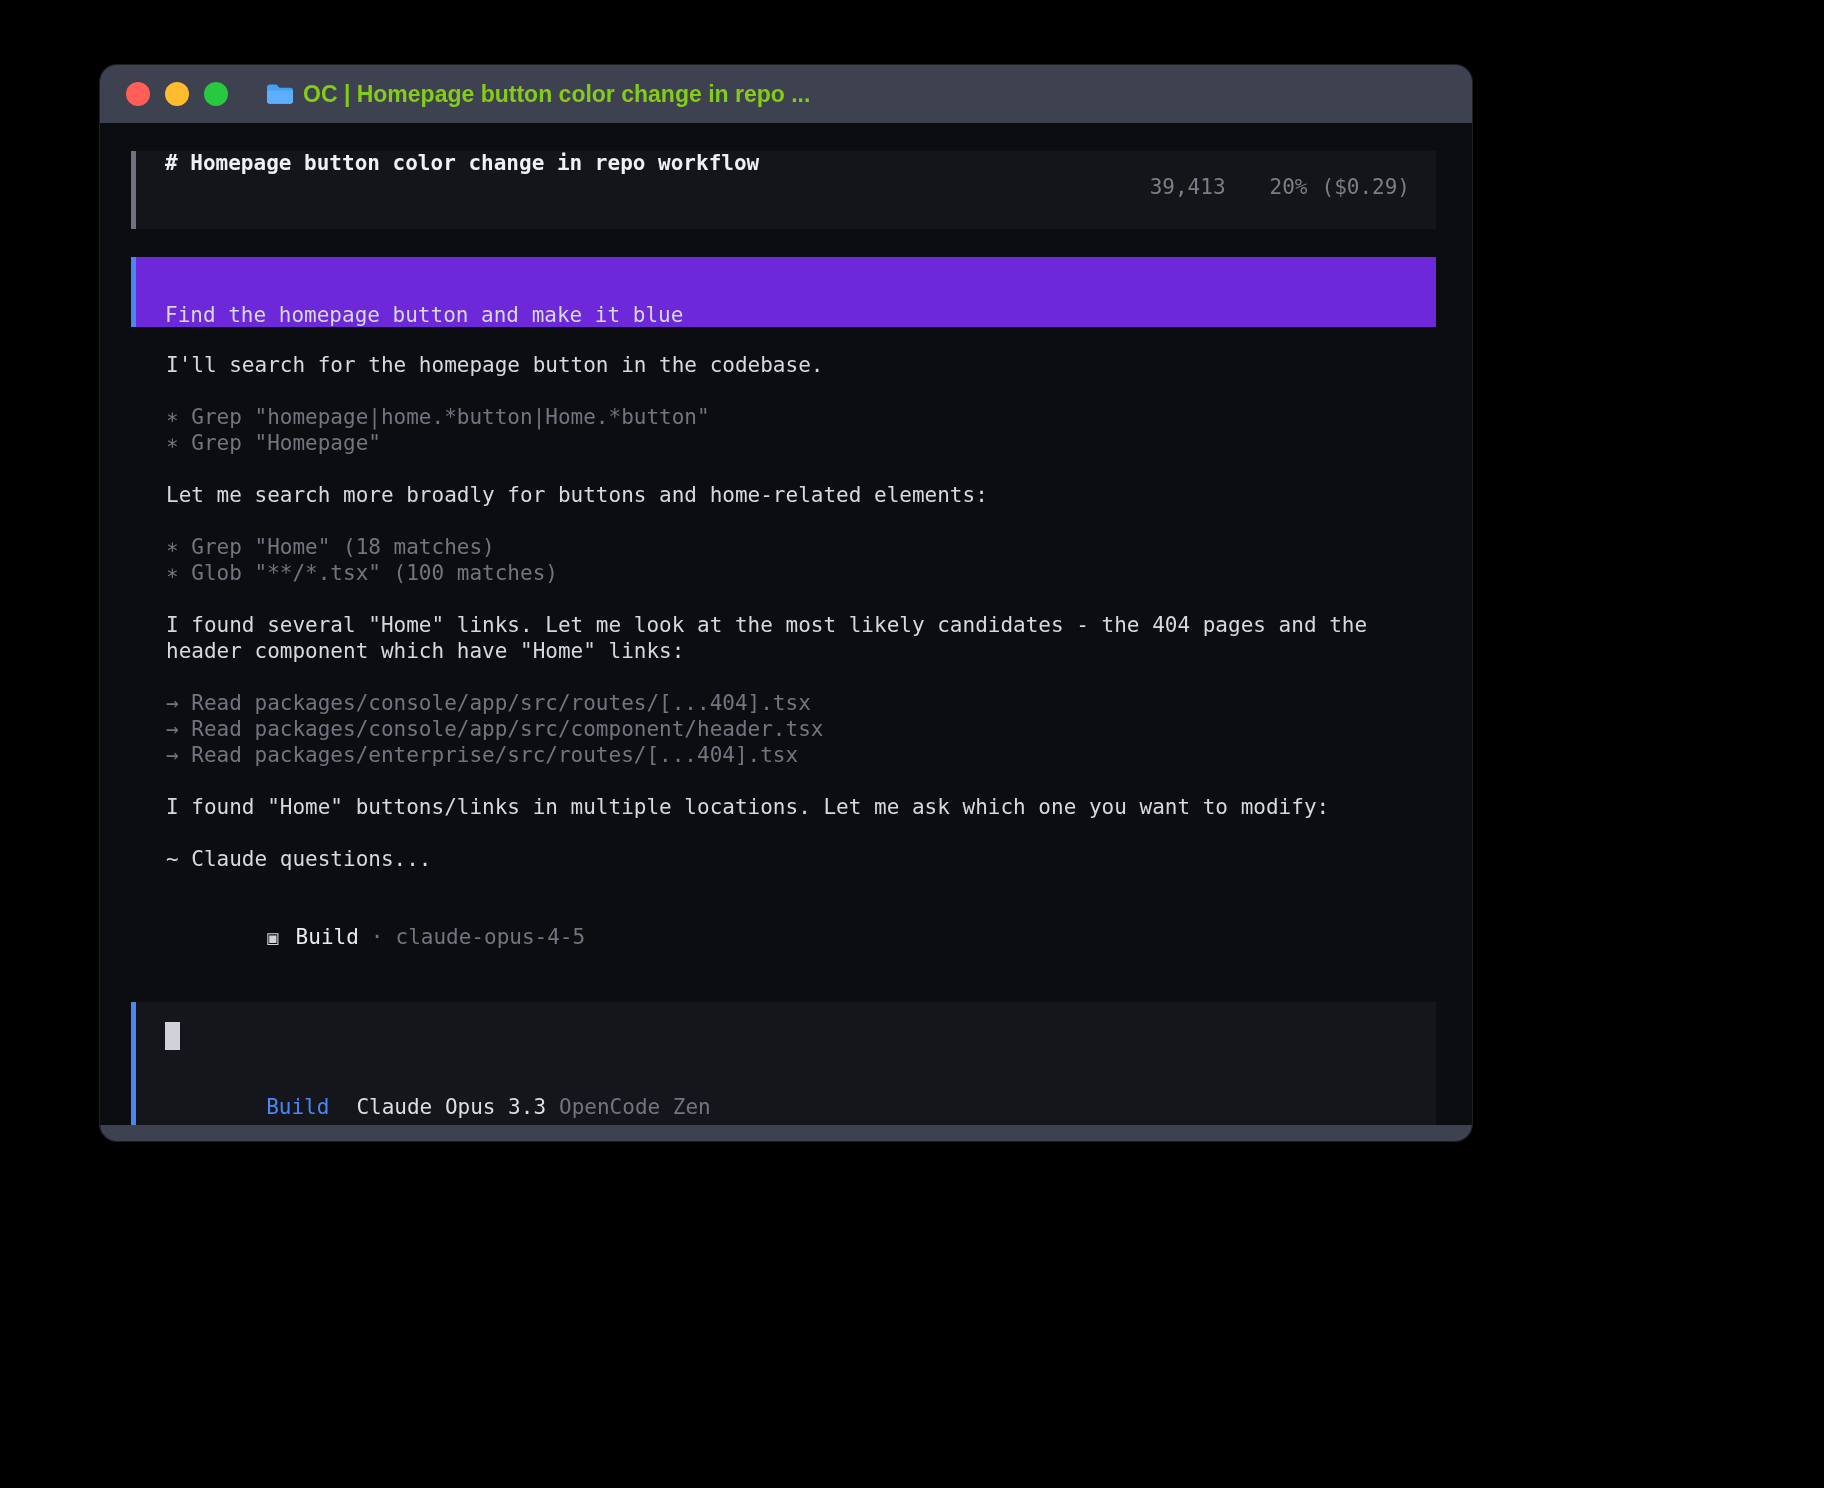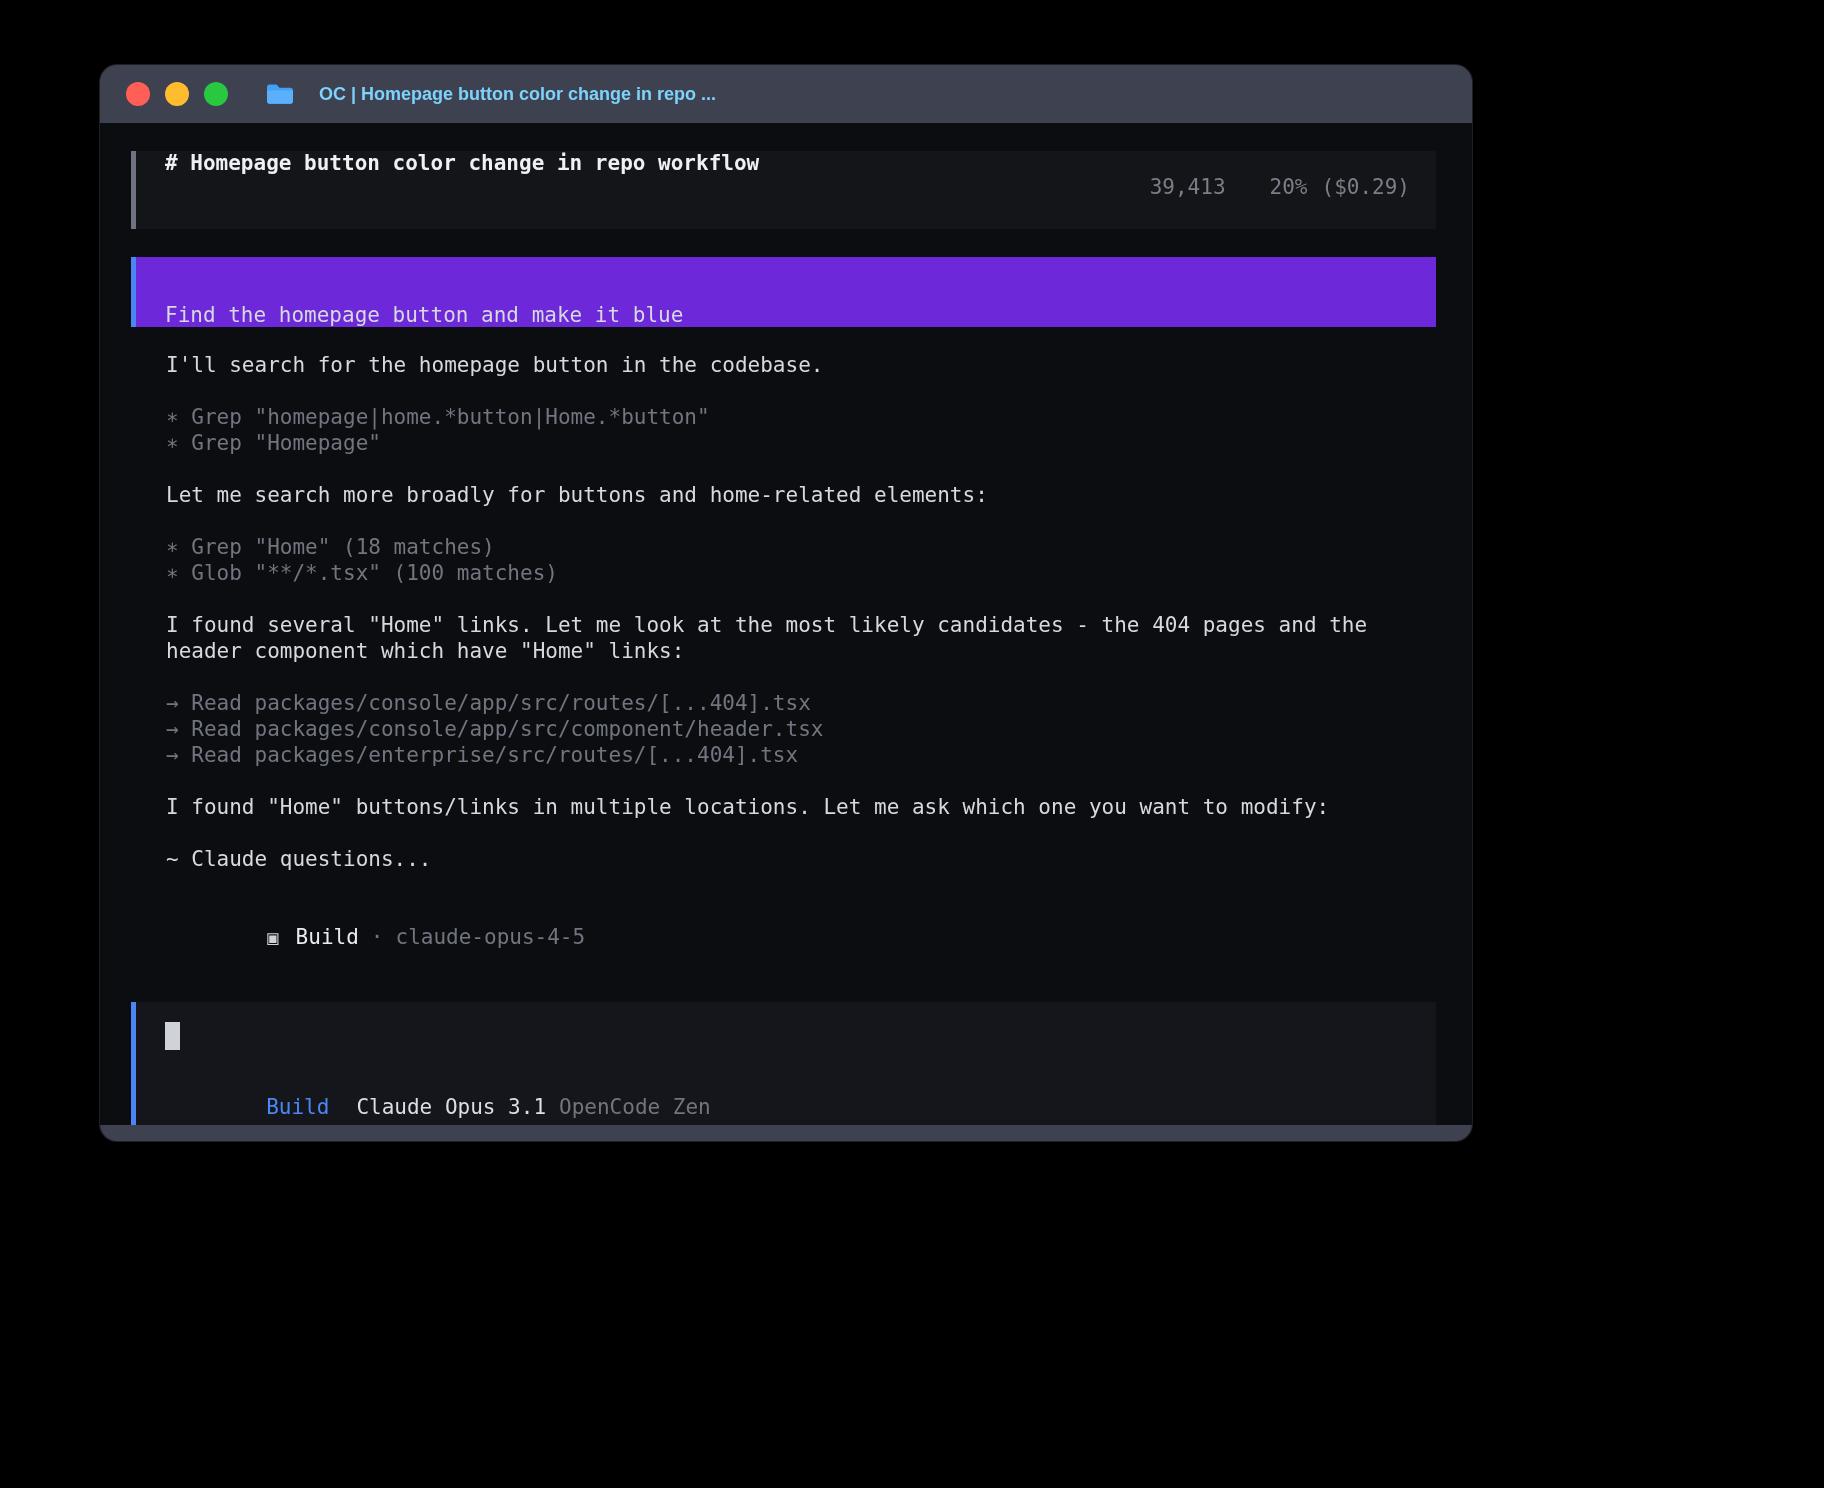--- a/index.html
+++ b/index.html
@@ -15,22 +15,22 @@
     height:58px; background:#3e4150; display:flex; align-items:center;
     padding:0 26px;
   }
   .lights { display:flex; align-items:center; }
   .light { width:24px; height:24px; border-radius:50%; margin-right:15px; display:inline-block; }
   .light.red    { background:#ff5f57; }
   .light.yellow { background:#febc2e; }
   .light.green  { background:#28c840; }
   .folder { margin-left:22px; display:flex; align-items:center; }
   .wtitle {
-    margin-left:24px; color:#7dd3fc; font-family:"Liberation Sans",sans-serif;
-    font-weight:bold; font-size:18px; white-space:nowrap;
+    margin-left:8px; color:#84cc16; font-family:"Liberation Sans",sans-serif;
+    font-weight:bold; font-size:23px; white-space:nowrap;
   }
 
   .content { padding:28px 36px 0 31px; font-size:21px; }
 
   .header-block {
     display:flex; justify-content:space-between; 
     background:#141518; border-left:5px solid #6d7380; height:78px;
     padding:0 26px 0 29px;
     gap:43px;
   }
@@ -145,20 +145,20 @@
 
       <div class="agent-row">
         <span class="agent-icon">▣</span><span class="agent-name">Build</span><span class="agent-sep">·</span><span class="agent-model">claude-opus-4-5</span>
       </div>
 
     </div>
 
     <div class="input-block">
       <div class="cursor"></div>
       <div class="input-meta">
-        <span class="mode">Build</span><span class="model">Claude Opus 3.1</span><span class="provider">OpenCode Zen</span>
+        <span class="mode">Build</span><span class="model">Claude Opus 3.3</span><span class="provider">OpenCode Zen</span>
       </div>
     </div>
 
   </div>
 
   <div class="bottom-strip"></div>
 </div>
 
 </body></html>

